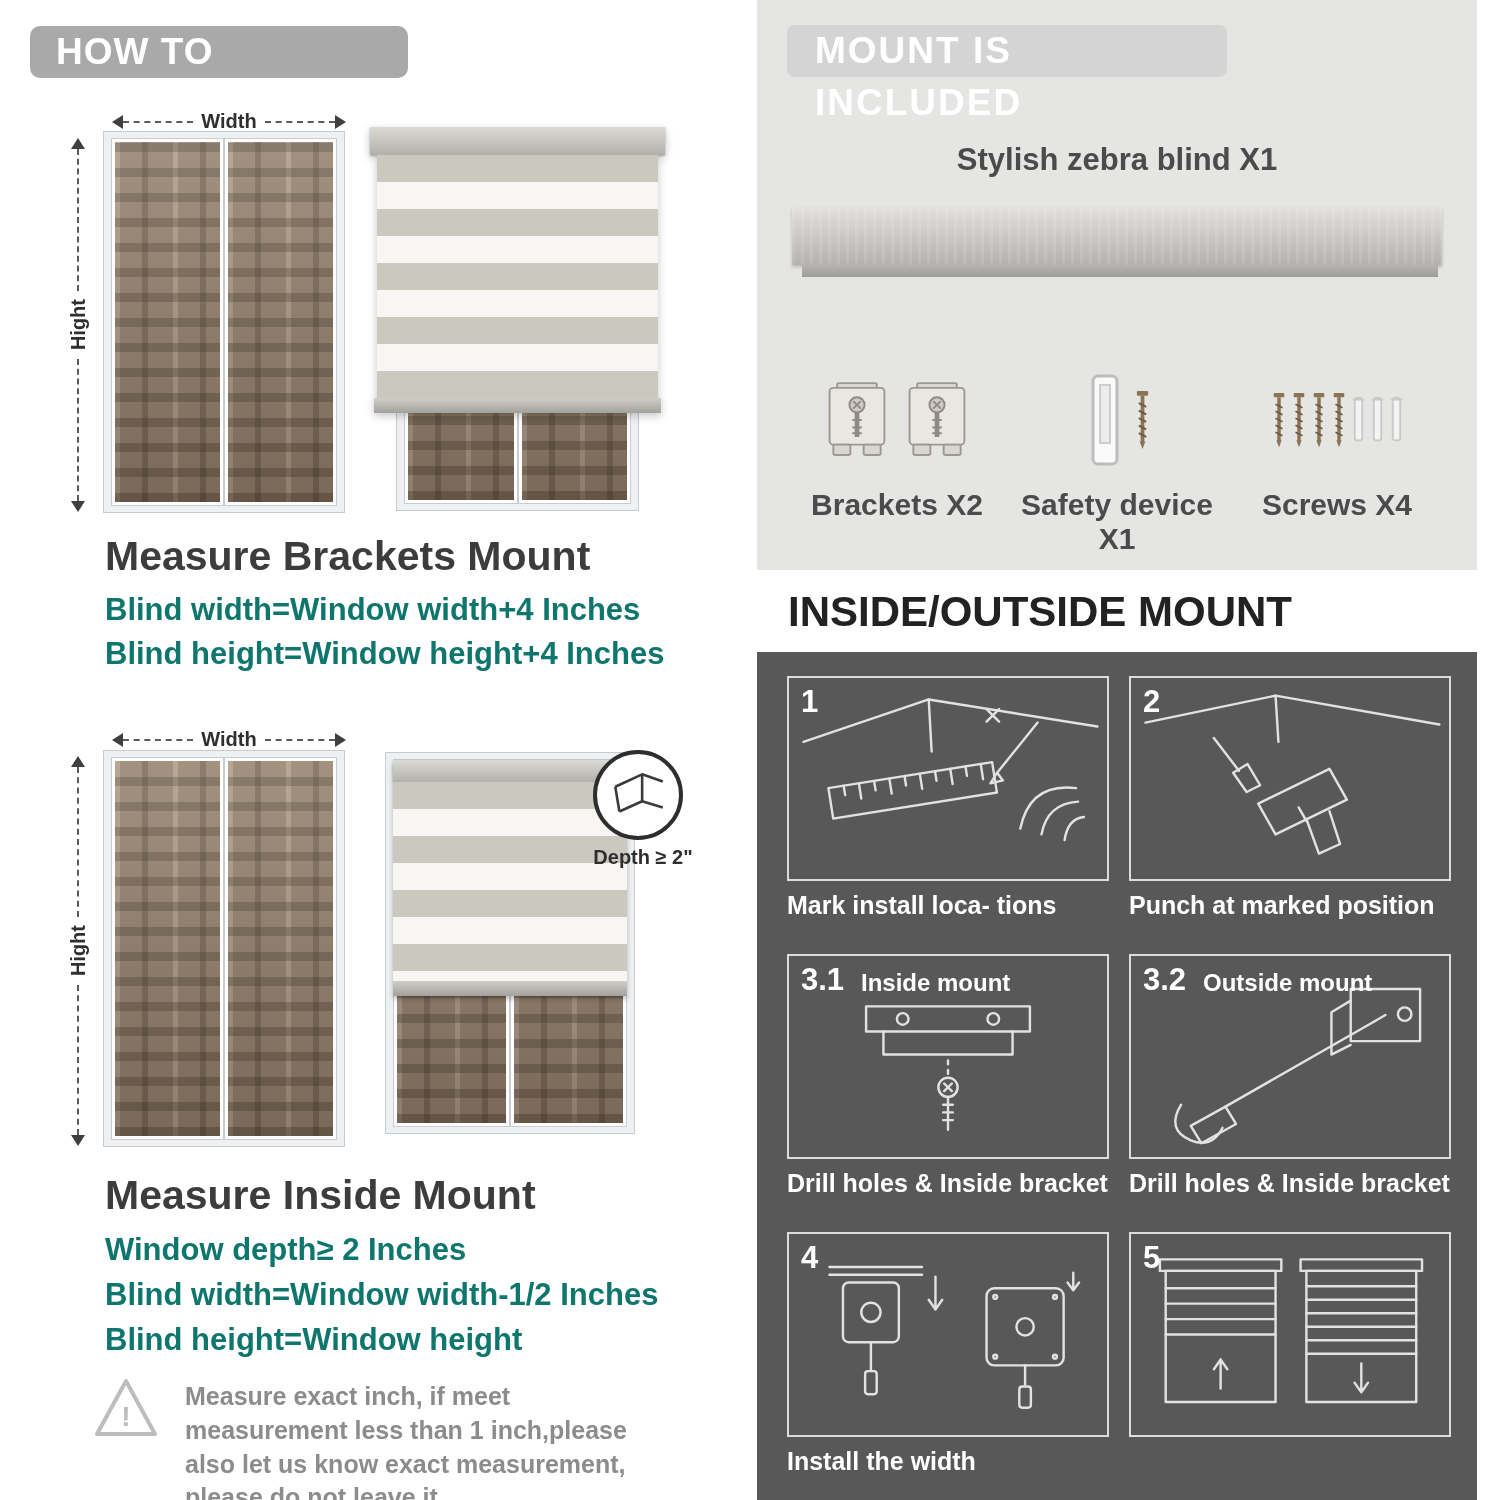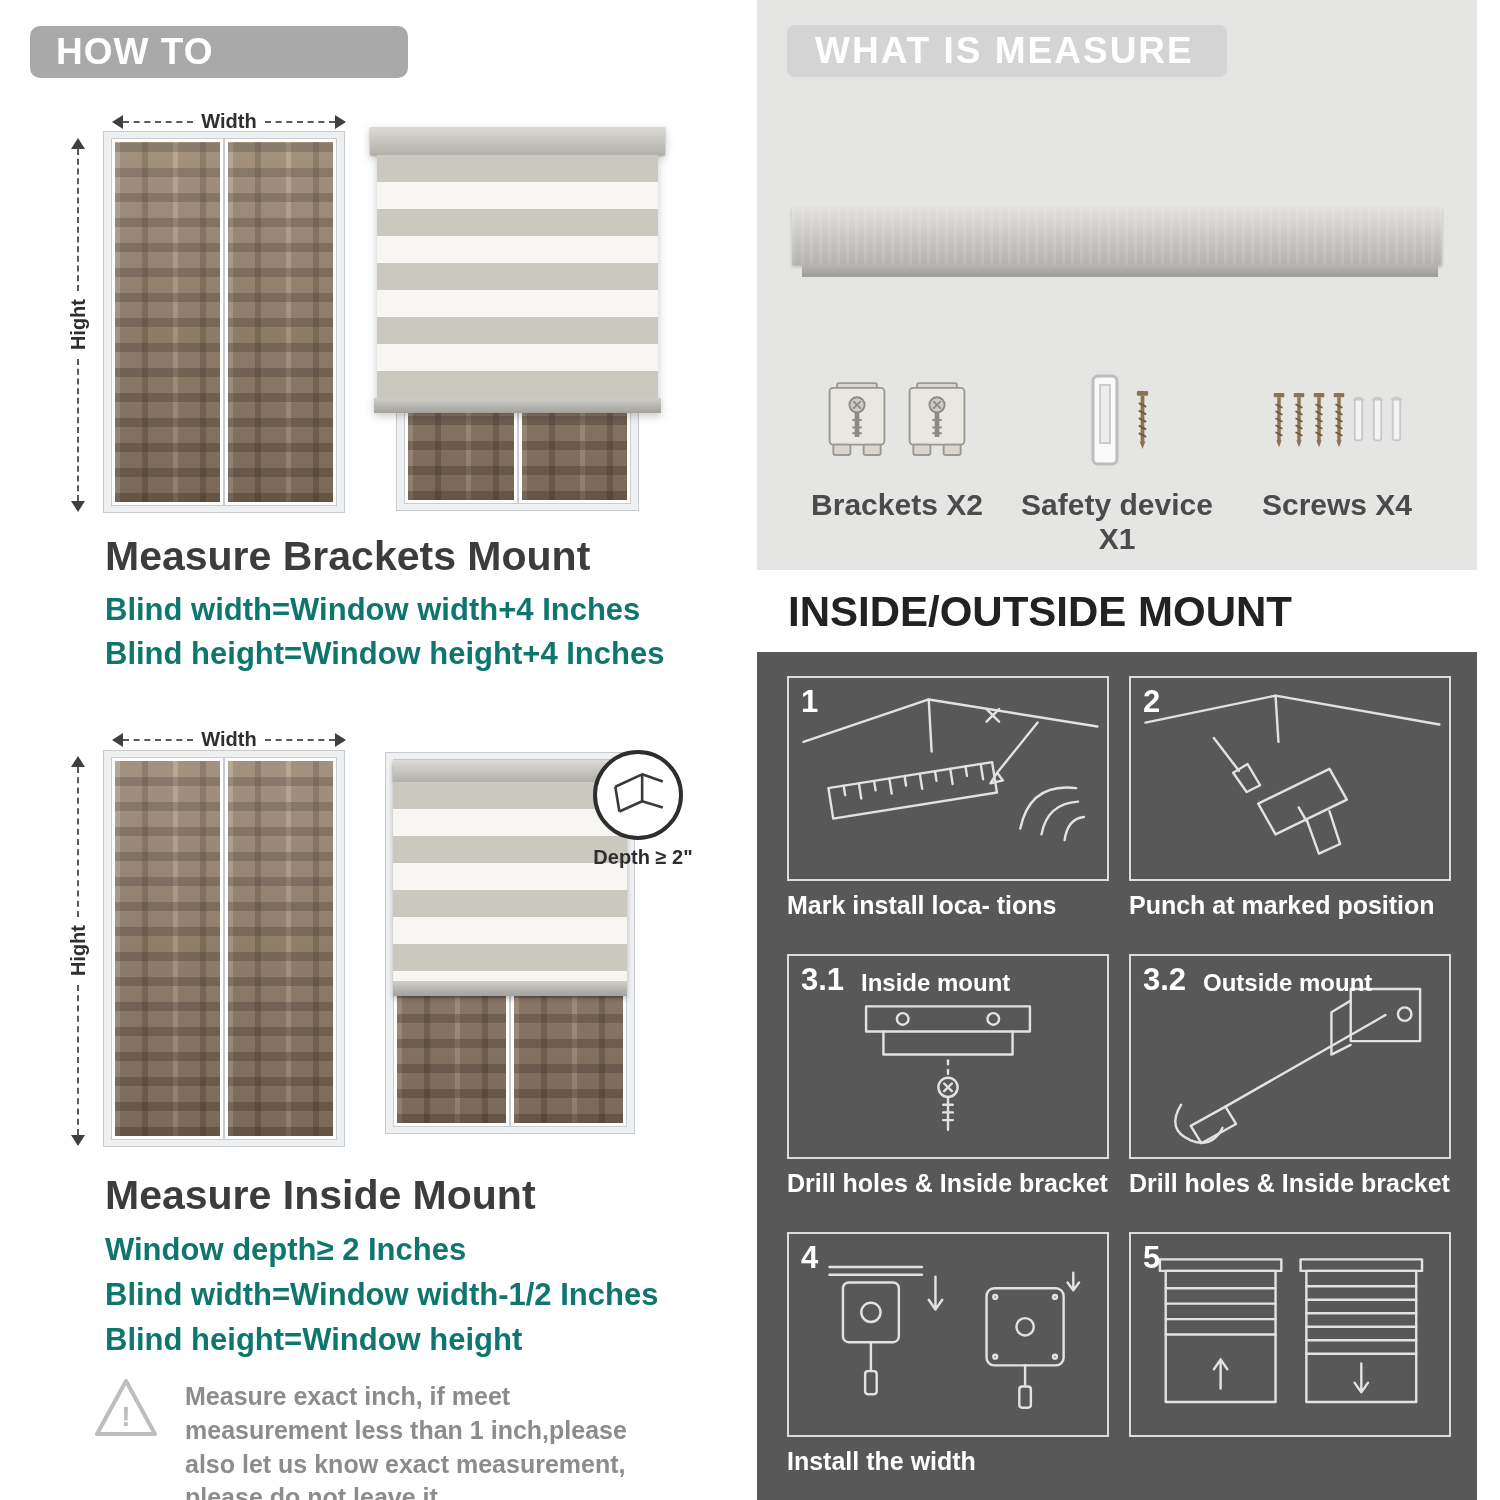--- a/index.html
+++ b/index.html
@@ -197,21 +197,22 @@
   <div class="spec-line" style="left:105px; top:1277px;">Blind width=Window width-1/2 Inches</div>
   <div class="spec-line" style="left:105px; top:1322px;">Blind height=Window height</div>
 
   <svg style="position:absolute; left:92px; top:1376px;" width="68" height="64" viewBox="0 0 68 64">
     <path d="M34 5 L63 58 L5 58 Z" fill="none" stroke="#bdbdbd" stroke-width="4" stroke-linejoin="round"></path>
     <text x="34" y="50" text-anchor="middle" font-size="28" font-weight="bold" fill="#bdbdbd">!</text>
   </svg>
   <div class="warning-text">Measure exact inch, if meet measurement less than 1 inch,please also let us know exact measurement, please do not leave it</div>
 
   <div class="panel-light">
-    <div class="included-band">WHAT IS MEASURE</div>
+    <div class="included-band">MOUNT IS INCLUDED</div>
+    <div class="blind-name">Stylish zebra blind X1</div>
     <div class="headrail"></div>
 
     <div class="hardware-row">
 
       <div class="hw-col">
         <svg width="70" height="78" viewBox="0 0 74 80">
           <rect x="16" y="1" width="42" height="9" rx="2" fill="#d9d6d0" stroke="#9d9891" stroke-width="2"></rect>
           <rect x="8" y="6" width="58" height="60" rx="4" fill="#e9e7e2" stroke="#9d9891" stroke-width="2"></rect>
           <circle cx="37" cy="24" r="8" fill="#cfccc6" stroke="#8f8a83" stroke-width="2"></circle>
           <path d="M33 20 l8 8 M41 20 l-8 8" stroke="#8f8a83" stroke-width="2" fill="none"></path>

